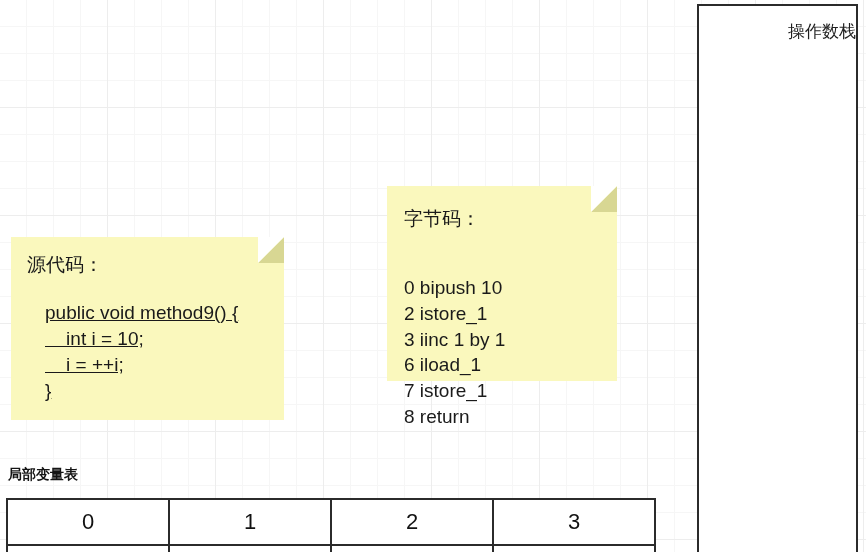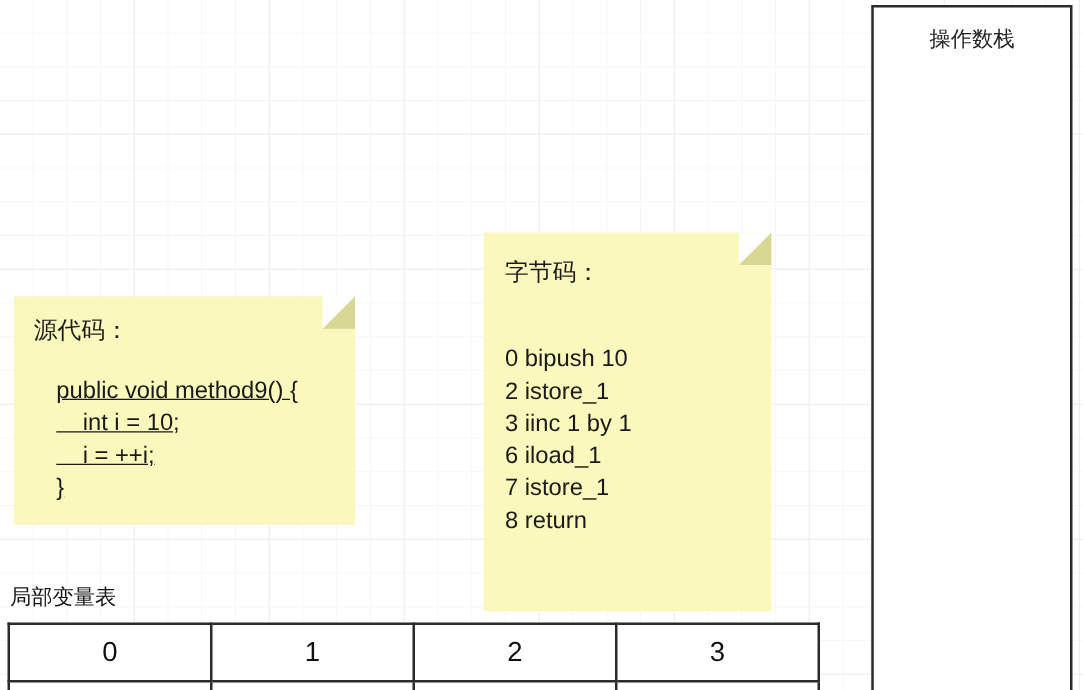--- a/index.html
+++ b/index.html
@@ -88,21 +88,21 @@
     left: 34px;
     top: 63px;
     line-height: 26px;
     text-decoration: underline;
   }
 
   #note-bytecode {
     left: 387px;
     top: 186px;
     width: 230px;
-    height: 303px;
+    height: 195px;
   }
   #note-bytecode .note-title {
     position: absolute;
     left: 17px;
     top: 21px;
   }
   #note-bytecode .note-body {
     position: absolute;
     left: 17px;
     top: 89px;
@@ -118,33 +118,33 @@
     height: 560px;
     border: 2px solid #2b2b2b;
     background: #ffffff;
     box-sizing: border-box;
   }
   #operand-stack .os-title {
     position: absolute;
     top: 14px;
     left: 0;
     width: 100%;
-    text-align: center;
+    text-align: right;
     font-size: 17px;
     color: #1f1f1f;
     white-space: pre;
   }
 
   
   #lvt-label {
     position: absolute;
     left: 8px;
     top: 466px;
-    font-size: 17px;
-    font-weight: normal;
+    font-size: 14px;
+    font-weight: bold;
     color: #141414;
     white-space: pre;
   }
 
   #lvt-table {
     position: absolute;
     left: 6px;
     top: 498px;
     width: 641px;
     border-collapse: collapse;

